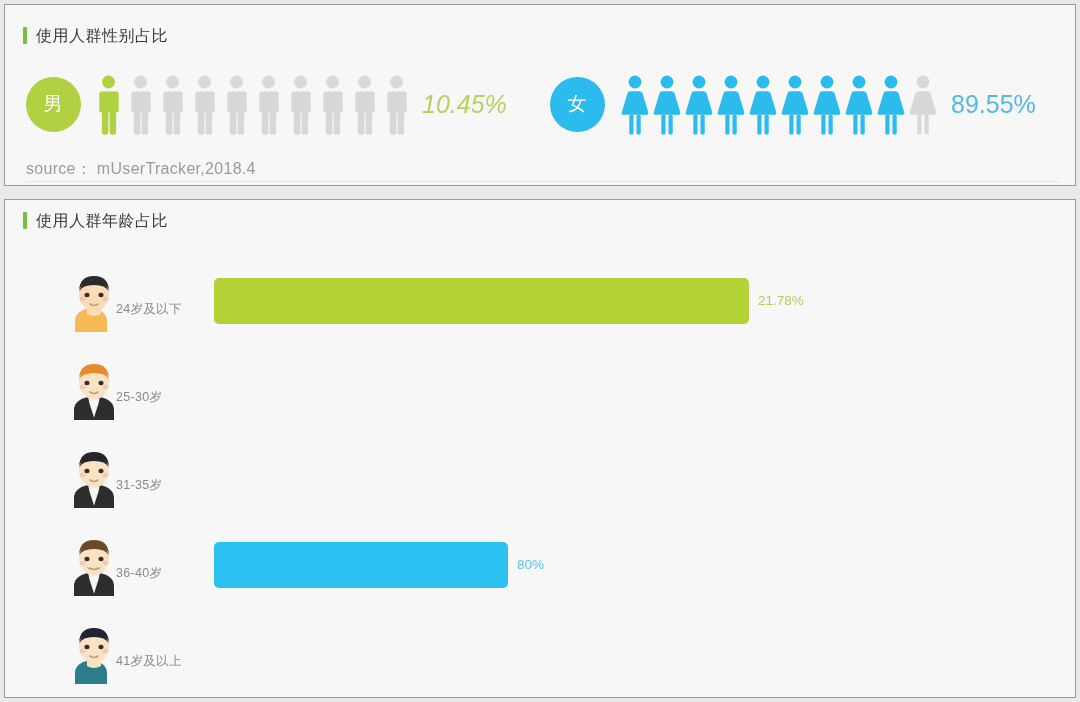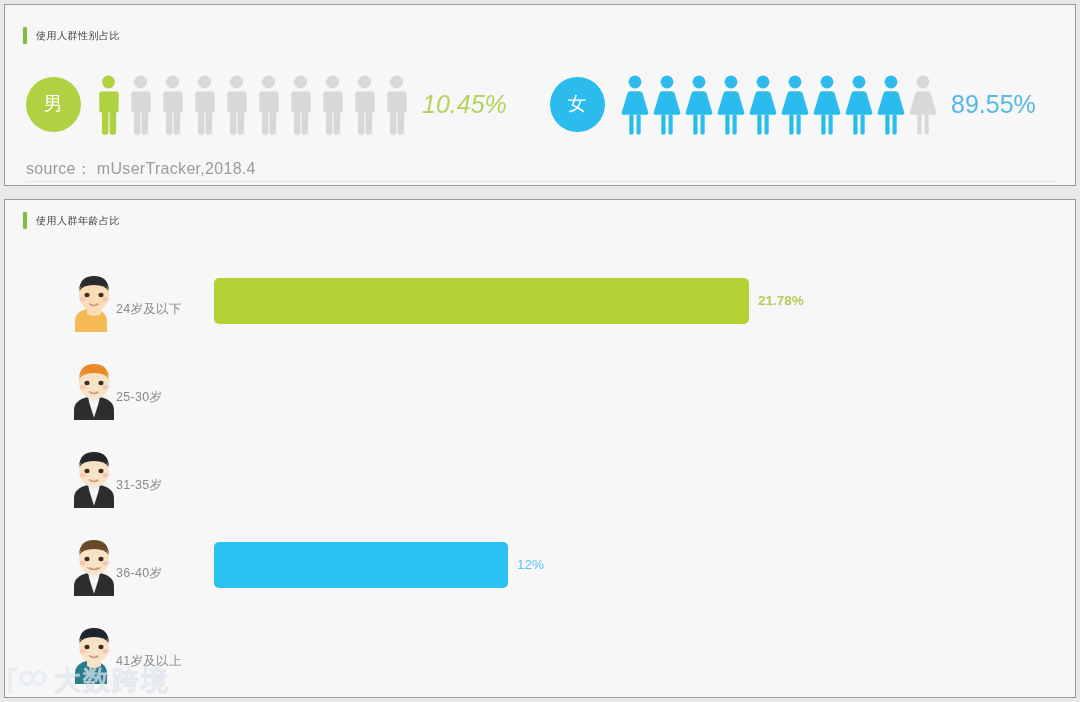--- a/index.html
+++ b/index.html
@@ -43,21 +43,21 @@
     gap: 9px;
   }
   .title-accent {
     width: 4px;
     height: 17px;
     background: #7cbf3f;
     border-radius: 1px;
     flex: 0 0 auto;
   }
   .title-text {
-    font-size: 10px;
+    font-size: 16px;
     color: #3c3c3c;
     letter-spacing: 0.5px;
     line-height: 1;
     white-space: nowrap;
   }
 
   
   .gender-group {
     position: absolute;
     display: flex;
@@ -342,21 +342,21 @@
               <path d="M11.5 21 q2-10 14.5-10 q12.5 0 14.5 10 q-3-6 -14.5-6 q-11.5 0-14.5 6z" fill="#2b2b2b"></path>
               <ellipse cx="19" cy="25" rx="2.6" ry="2.2" fill="#3a2d22"></ellipse>
               <ellipse cx="33" cy="25" rx="2.6" ry="2.2" fill="#3a2d22"></ellipse>
               <ellipse cx="14.5" cy="29" rx="3" ry="2.2" fill="#f6bfae" opacity=".75"></ellipse>
               <ellipse cx="37.5" cy="29" rx="3" ry="2.2" fill="#f6bfae" opacity=".75"></ellipse>
               <path d="M22 34 q4 3 8 0" fill="none" stroke="#c99b7d" stroke-width="1.6" stroke-linecap="round"></path>
             </svg></div>
           <div class="age-label">24岁及以下</div>
           <div class="bar-area">
             <div class="bar" style="width:535px;background:#b2d235;"></div>
-            <div class="bar-value" style="color:#b5cc5b;font-weight:bold;">21.78%</div>
+            <div class="bar-value" style="color:#b5cc5b;">21.78%</div>
           </div>
         </div>
         <div class="age-row">
           <div class="avatar-wrap"><svg width="52" height="62" viewBox="0 0 52 62">
               <path d="M6 62 v-10 c0-7 6-11 12-12.5 h16 c6 1.5 12 5.5 12 12.5 v10z" fill="#2d2d2d"></path>
               <path d="M20 38.5 h12 l-1.5 7 -4.5 14 -4.5-14z" fill="#f5f5f5"></path>
               <path d="M25 39 l1 4 1-4z" fill="#cfcfcf"></path>
               <ellipse cx="26" cy="24" rx="15" ry="17" fill="#f8e3c4"></ellipse>
               <path d="M11 22 q0-16 15-16 q15 0 15 16 q0-9 -15-9 q-15 0-15 9z" fill="#e98a2b"></path>
               <path d="M11.5 21 q2-10 14.5-10 q12.5 0 14.5 10 q-3-6 -14.5-6 q-11.5 0-14.5 6z" fill="#e98a2b"></path>
@@ -395,44 +395,35 @@
               <ellipse cx="19" cy="25" rx="2.6" ry="2.2" fill="#3a2d22"></ellipse>
               <ellipse cx="33" cy="25" rx="2.6" ry="2.2" fill="#3a2d22"></ellipse>
               <ellipse cx="14.5" cy="29" rx="3" ry="2.2" fill="#f6bfae" opacity=".75"></ellipse>
               <ellipse cx="37.5" cy="29" rx="3" ry="2.2" fill="#f6bfae" opacity=".75"></ellipse>
               <path d="M18 33 q8 4 16 0 q-8 6 -16 0z" fill="#6b4a2a"></path>
               <path d="M22 34 q4 3 8 0" fill="none" stroke="#c99b7d" stroke-width="1.6" stroke-linecap="round"></path>
             </svg></div>
           <div class="age-label">36-40岁</div>
           <div class="bar-area">
             <div class="bar" style="width:294px;background:#2bc1f0;"></div>
-            <div class="bar-value" style="color:#57c5ef;">12%</div>
+            <div class="bar-value" style="color:#57c5ef;">80%</div>
           </div>
         </div>
         <div class="age-row">
           <div class="avatar-wrap"><svg width="52" height="62" viewBox="0 0 52 62">
               <path d="M7 62 v-11 c0-7 6-11 12-12 h8 c6 1 12 5 12 12 v11z" fill="#2b7d8c"></path>
               <path d="M19 39 h14 v5 q-7 4 -14 0z" fill="#f8e3c4"></path>
               <ellipse cx="26" cy="24" rx="15" ry="17" fill="#f8e3c4"></ellipse>
               <path d="M11 22 q0-16 15-16 q15 0 15 16 q0-9 -15-9 q-15 0-15 9z" fill="#1f2430"></path>
               <path d="M11.5 21 q2-10 14.5-10 q12.5 0 14.5 10 q-3-6 -14.5-6 q-11.5 0-14.5 6z" fill="#1f2430"></path>
               <ellipse cx="19" cy="25" rx="2.6" ry="2.2" fill="#3a2d22"></ellipse>
               <ellipse cx="33" cy="25" rx="2.6" ry="2.2" fill="#3a2d22"></ellipse>
               <ellipse cx="14.5" cy="29" rx="3" ry="2.2" fill="#f6bfae" opacity=".75"></ellipse>
               <ellipse cx="37.5" cy="29" rx="3" ry="2.2" fill="#f6bfae" opacity=".75"></ellipse>
               <path d="M22 34 q4 3 8 0" fill="none" stroke="#c99b7d" stroke-width="1.6" stroke-linecap="round"></path>
             </svg></div>
           <div class="age-label">41岁及以上</div>
         </div>
       </div>
   </div>
 
-  <div id="watermark">
-    <svg width="42" height="30" viewBox="0 0 42 30">
-      <path d="M10 4 L4 4 L4 26 L10 26" fill="none" stroke="#e3eaf1" stroke-width="4" stroke-linecap="round"></path>
-      <circle cx="21" cy="13" r="6" fill="none" stroke="#e3eaf1" stroke-width="3.5"></circle>
-      <circle cx="33" cy="13" r="6" fill="none" stroke="#e3eaf1" stroke-width="3.5"></circle>
-      <circle cx="10" cy="24" r="5" fill="#f3f7fa"></circle>
-    </svg>
-    <span class="wm-text">大数跨境</span>
-  </div>
 
 </div>
 
 </body></html>

